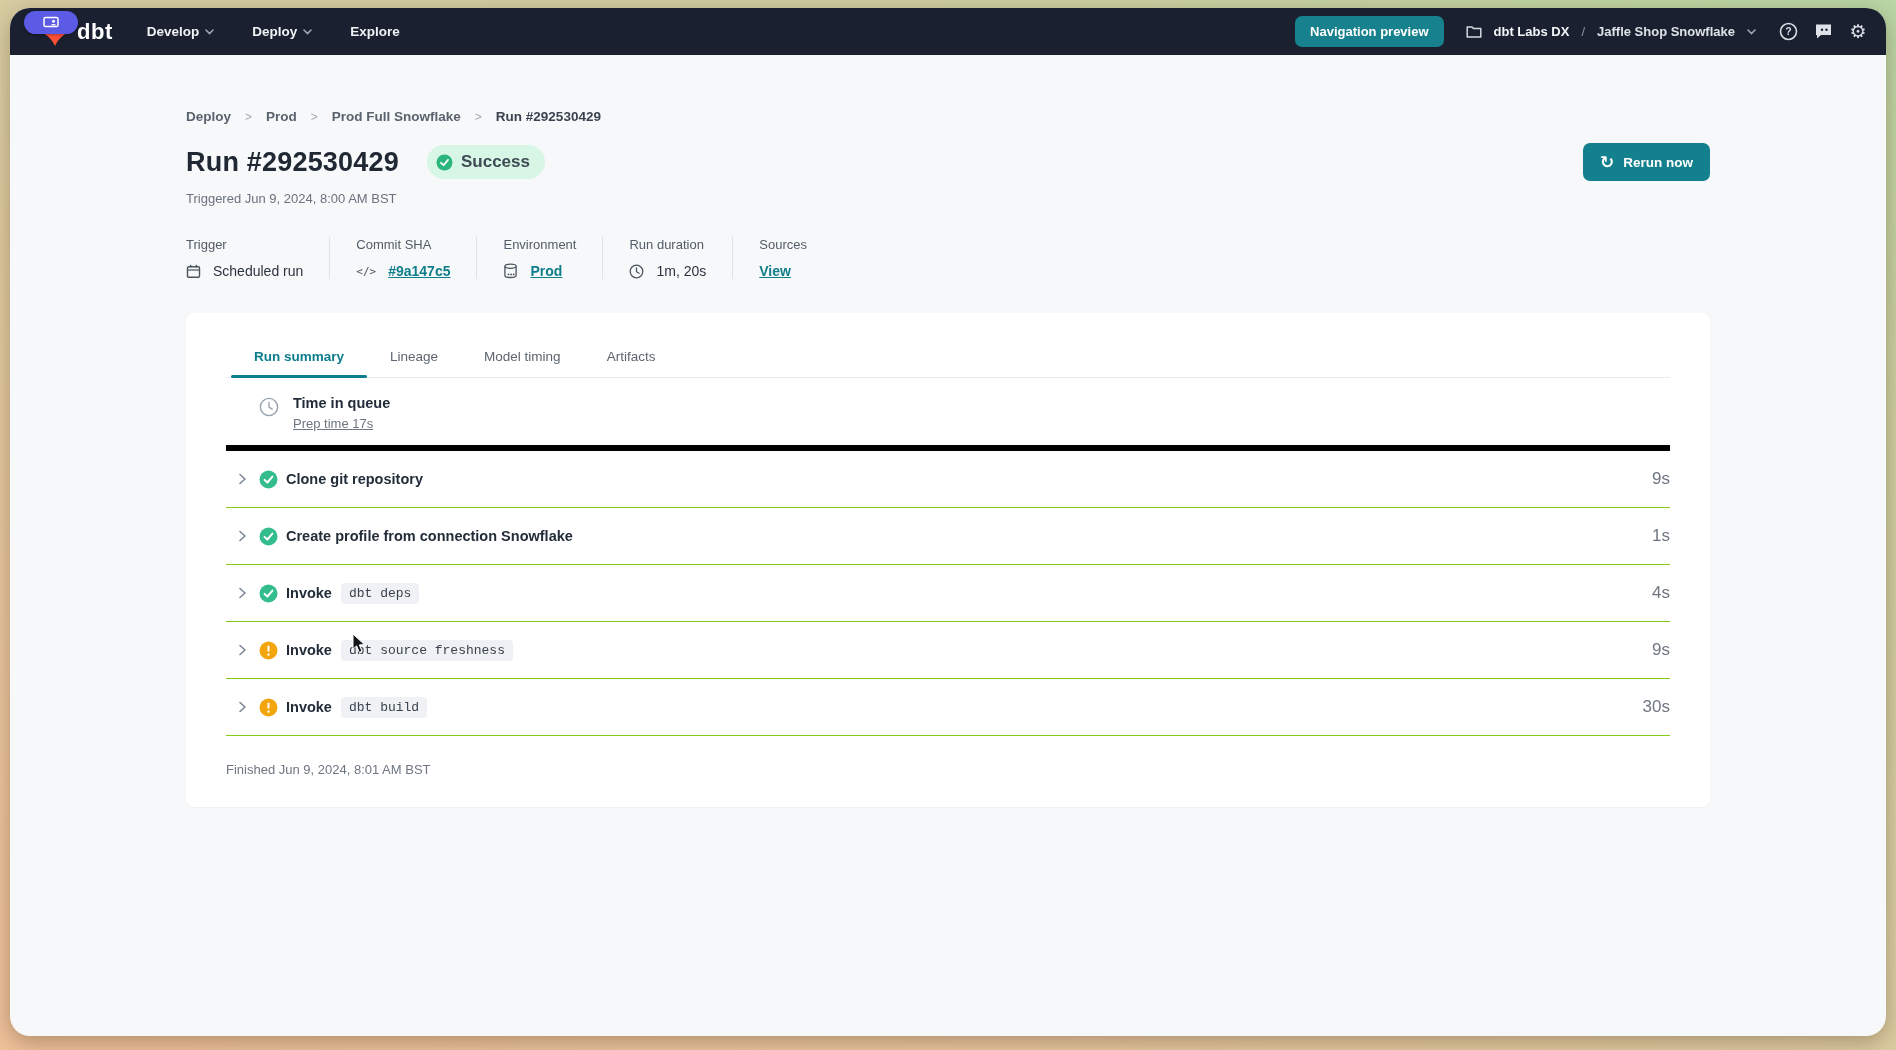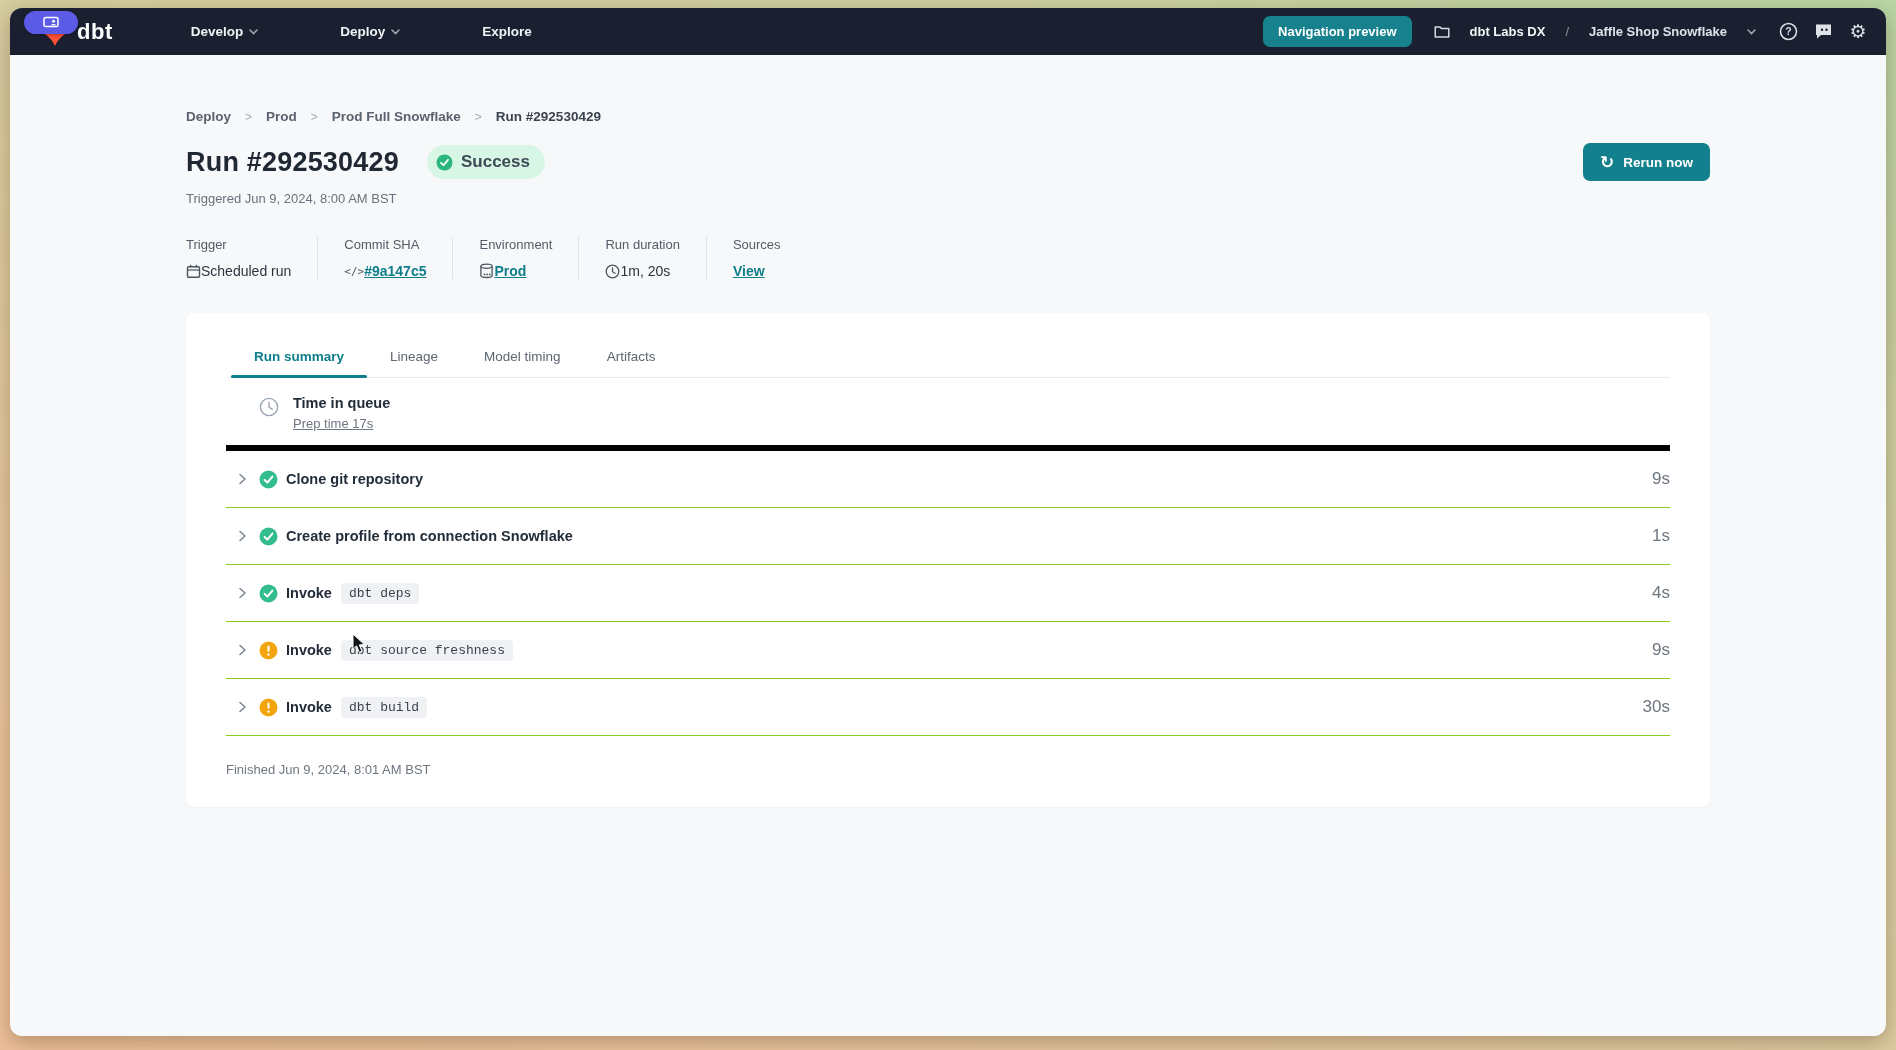--- a/index.html
+++ b/index.html
@@ -4,38 +4,38 @@
 <style>
   * { margin:0; padding:0; box-sizing:border-box; }
   html,body { width:1896px; height:1050px; overflow:hidden; }
   body {
     font-family:"Liberation Sans", sans-serif;
     background:linear-gradient(205deg,#b9d7a5 0%,#cdd0a2 22%,#d9cda2 50%,#e9c69f 80%,#eec19a 100%);
     position:relative;
   }
   .app {
     position:absolute; left:10px; top:8px; right:10px; bottom:14px;
-    border-radius:12px; overflow:hidden; background:#f7f8f9;
+    border-radius:20px; overflow:hidden; background:#f7f8f9;
     box-shadow:0 6px 22px rgba(84,56,28,.38);
   }
   
   .navbar {
     height:47px; background:#1a2030; display:flex; align-items:center;
     padding:0 18px 0 30px; color:#eceff2;
   }
   .logo { display:flex; align-items:center; gap:7px; cursor:pointer; }
   .logo-text { font-size:22px; font-weight:700; color:#fff; letter-spacing:.5px; }
   .menus { display:flex; align-items:center; margin-left:34px; gap:38px; }
-  .menu-item { display:flex; align-items:center; gap:6px; font-size:13.5px; font-weight:700; color:#f0f2f4; cursor:pointer;margin-left:44px; }
+  .menu-item { display:flex; align-items:center; gap:6px; font-size:13.5px; font-weight:700; color:#f0f2f4; cursor:pointer; }
   .nav-right { margin-left:auto; display:flex; align-items:center; gap:22px; }
   .preview-btn {
     background:#17818e; color:#fff; border:none; border-radius:7px;
     font-family:inherit; font-size:13px; font-weight:700; padding:8px 15px; cursor:pointer;
   }
-  .project-crumb { display:flex; align-items:center; gap:20px; font-size:13px; color:#dfe4e9; cursor:pointer; }
+  .project-crumb { display:flex; align-items:center; gap:12px; font-size:13px; color:#dfe4e9; cursor:pointer; }
   .project-crumb .account { font-weight:700; color:#f2f4f6; }
   .project-crumb .slash { color:#8b93a0; }
   .project-crumb .project { font-weight:600; color:#dde2e8;text-align:center; }
   .nav-icons { display:flex; align-items:center; gap:15px; }
   .nav-icon { display:flex; align-items:center; justify-content:center; width:20px; height:20px; cursor:pointer; }
   .uni-icon { font-family:"DejaVu Sans", sans-serif; font-size:19px; line-height:1; color:#d9dee4; }
   .purple-badge {
     position:absolute; left:14px; top:3px; width:54px; height:23px; border-radius:12px;
     background:#5b5be6; display:flex; align-items:center; justify-content:center; z-index:5;
     box-shadow:0 1px 3px rgba(0,0,0,.3); cursor:pointer;
@@ -58,21 +58,21 @@
     background:#13808e; color:#fff; border:none; border-radius:7px;
     font-family:inherit; font-size:13.5px; font-weight:700; padding:0 17px; height:38px; cursor:pointer;
   }
   .rerun-btn .uni-icon { color:#fff; font-size:17px; }
   .triggered { margin-top:10px; font-size:13px; color:#69727e; }
   
   .meta-row { margin-top:31px; display:flex; align-items:flex-start; }
   .meta-col { padding:0 26px; border-left:1px solid #dfe3e8; }
   .meta-col:first-child { padding-left:0; border-left:none; }
   .meta-label { font-size:13px; color:#525c68; }
-  .meta-value { margin-top:11px; display:flex; align-items:center; gap:0; font-size:14px; color:#2b3440; }
+  .meta-value { margin-top:11px; display:flex; align-items:center; gap:12px; font-size:14px; color:#2b3440; }
   .meta-link { color:#0f7e8b; text-decoration:underline; font-weight:600; cursor:pointer; }
   .mono-glyph { font-family:"DejaVu Sans Mono", monospace; font-size:11px; color:#4b5560; }
   
   .card { margin-top:34px; background:#ffffff; border-radius:8px; padding:26px 40px 30px 40px; box-shadow:0 1px 2px rgba(20,30,40,.04); min-height:470px; }
   .tabs { display:flex; border-bottom:1px solid #e9ebef; padding-left:5px; }
   .tab { position:relative; padding:10px 23px 13px; font-size:13.5px; color:#5d6570; cursor:pointer; }
   .tab.active { color:#0d7d8c; font-weight:700; }
   .tab.active::after { content:''; position:absolute; left:0; right:0; bottom:-1px; height:3px; background:#0f7e8d; border-radius:2px; }
   .queue-row { display:flex; align-items:flex-start; gap:7px; padding:17px 0 13px 33px; border-bottom:6px solid #000000; }
   .queue-texts { margin-left:0; }

